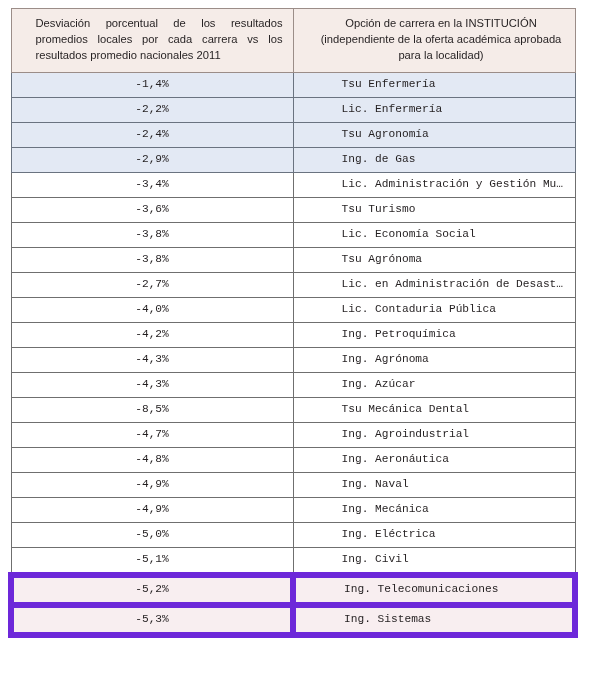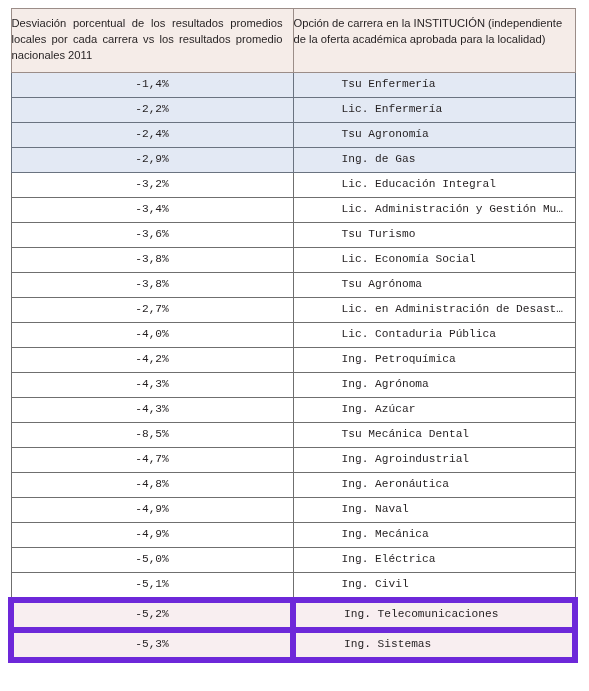--- a/index.html
+++ b/index.html
@@ -28,34 +28,34 @@
     table-layout: fixed;
   }
 
   table.data-table col.col-deviation { width: 282px; }
   table.data-table col.col-career    { width: 282px; }
 
   
   thead th {
     background: #f5ece8;
     border: 1px solid #9b8d88;
-    padding: 7px 10px 8px 0;
+    padding: 7px 10px 8px 24px;
     font-weight: 400;
     font-size: 11.2px;
     line-height: 1.42;
     vertical-align: top;
     color: #231f20;
   }
   thead th.th-deviation {
     text-align: justify;
     text-align-last: left;
     -moz-text-align-last: left;
   }
   thead th.th-career {
-    text-align: left;
+    text-align: center;
   }
 
   
   tbody td {
     height: 24px;
     font-size: 11.2px;
     line-height: 1.3;
     padding: 0 10px;
     vertical-align: middle;
     color: #231f20;
@@ -115,24 +115,20 @@
         </tr>
         <tr class="band-blue">
           <td class="cell-deviation">-2,4%</td>
           <td class="cell-career">Tsu Agronomía</td>
         </tr>
         <tr class="band-blue">
           <td class="cell-deviation">-2,9%</td>
           <td class="cell-career">Ing. de Gas</td>
         </tr>
         <tr class="band-plain">
-          <td class="cell-deviation">-3,2%</td>
-          <td class="cell-career">Lic. Educación Integral</td>
-        </tr>
-        <tr class="band-plain">
           <td class="cell-deviation">-3,4%</td>
           <td class="cell-career">Lic. Administración y Gestión Mun.</td>
         </tr>
         <tr class="band-plain">
           <td class="cell-deviation">-3,6%</td>
           <td class="cell-career">Tsu Turismo</td>
         </tr>
         <tr class="band-plain">
           <td class="cell-deviation">-3,8%</td>
           <td class="cell-career">Lic. Economía Social</td>

